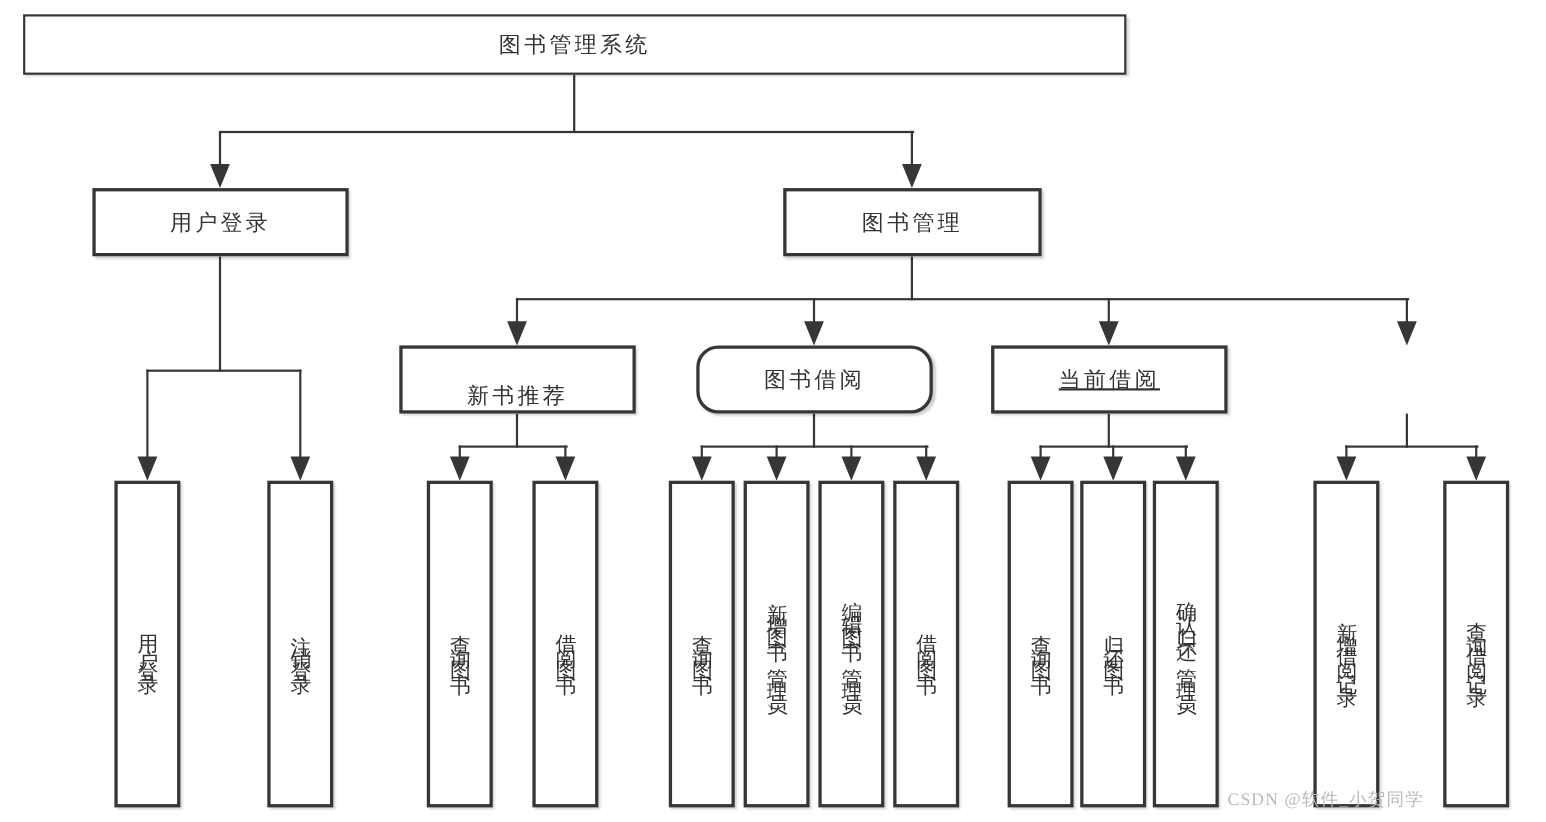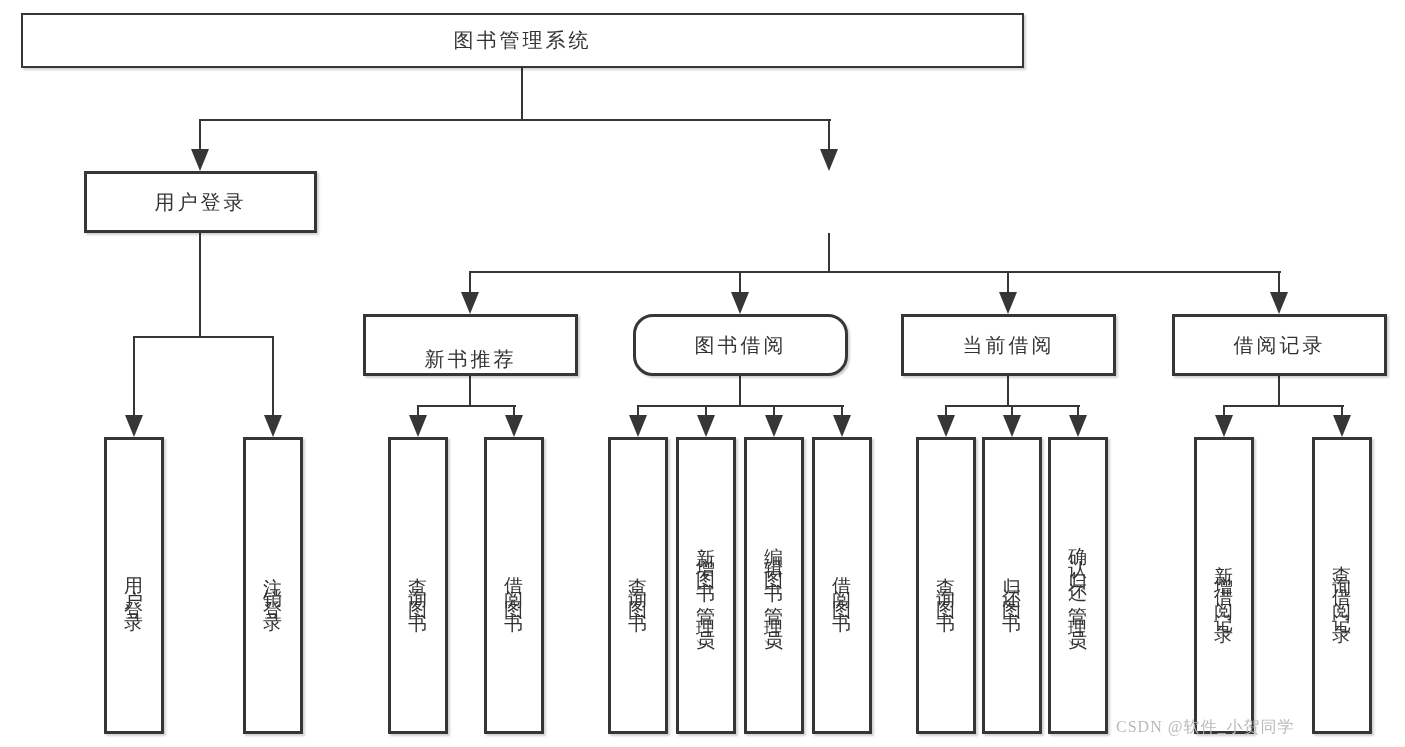--- a/index.html
+++ b/index.html
@@ -40,21 +40,21 @@
     border-right: 9px solid transparent;
     border-top: 22px solid var(--line, #363636);
   }
 
   
   #n-root      { left: 21px;   top: 13px;  width: 1003px; height: 55px; }
   #n-userlogin { left: 84px;   top: 171px; width: 233px;  height: 62px; }
   #n-bookmgmt  { left: 712px;  top: 171px; width: 235px;  height: 62px; }
   #n-newbooks  { left: 363px;  top: 314px; width: 215px;  height: 62px; align-items: flex-end; }
   #n-borrow    { left: 633px;  top: 314px; width: 215px;  height: 62px; border-radius: 20px; }
-  #n-current   { left: 901px;  top: 314px; width: 215px;  height: 62px; }
+  #n-current   { left: 901px;  top: 314px; width: 215px;  height: 62px; text-decoration: underline; }
   #n-records   { left: 1172px; top: 314px; width: 215px;  height: 62px; }
   .leaf { top: 437px; width: 60px; height: 297px; }
   #n-ul1 { left: 104px; }  #n-ul2 { left: 243px; }
   #n-nb1 { left: 388px; }  #n-nb2 { left: 484px; }
   #n-br1 { left: 608px; }  #n-br2 { left: 676px; }  #n-br3 { left: 744px; }  #n-br4 { left: 812px; }
   #n-cu1 { left: 916px; }  #n-cu2 { left: 982px; }  #n-cu3 { left: 1048px; }
   #n-re1 { left: 1194px; } #n-re2 { left: 1312px; }
 
   .watermark {
     position: absolute; left: 1116px; top: 717px;
@@ -127,32 +127,32 @@
   <div class="line" style="left:1341px;top:405px;width:2px;height:12px"></div>
   <div class="arrow" style="left:1333px;top:415px"></div>
 
   <div class="node root" id="n-root">
     <span class="lbl">图书管理系统</span>
   </div>
 
   <div class="node" id="n-userlogin">
     <span class="lbl">用户登录</span>
   </div>
+  <div class="node" id="n-bookmgmt">
+    <span class="lbl">图书管理</span>
+  </div>
 
   <div class="node" id="n-newbooks">
     <span class="lbl">新书推荐</span>
   </div>
   <div class="node" id="n-borrow">
     <span class="lbl">图书借阅</span>
   </div>
   <div class="node" id="n-current">
     <span class="lbl">当前借阅</span>
-  </div>
-  <div class="node" id="n-records">
-    <span class="lbl">借阅记录</span>
   </div>
 
   <div class="node v leaf" id="n-ul1">
     <span class="lbl">用户登录</span>
   </div>
   <div class="node v leaf" id="n-ul2">
     <span class="lbl">注销登录</span>
   </div>
 
   <div class="node v leaf" id="n-nb1">

